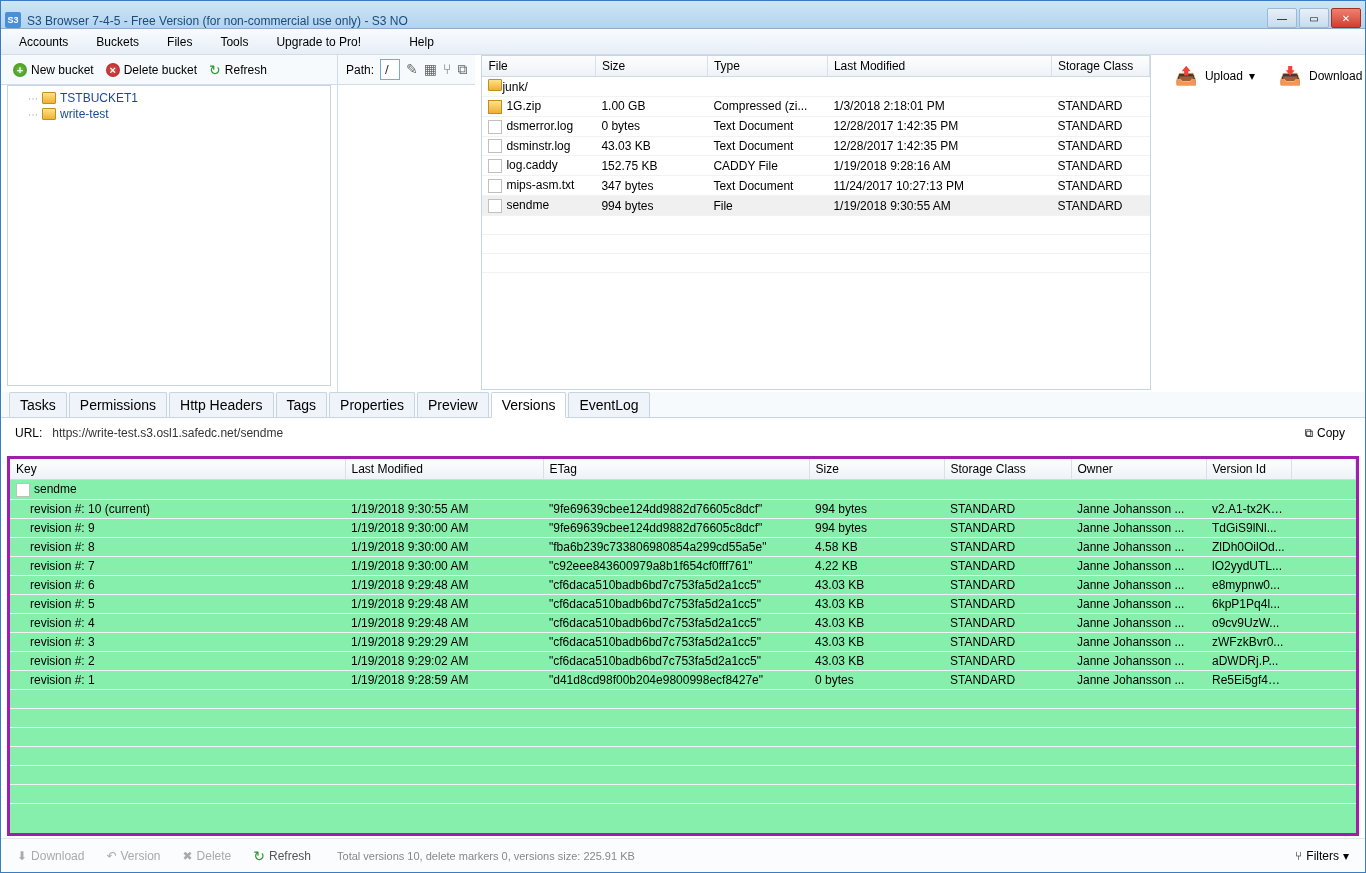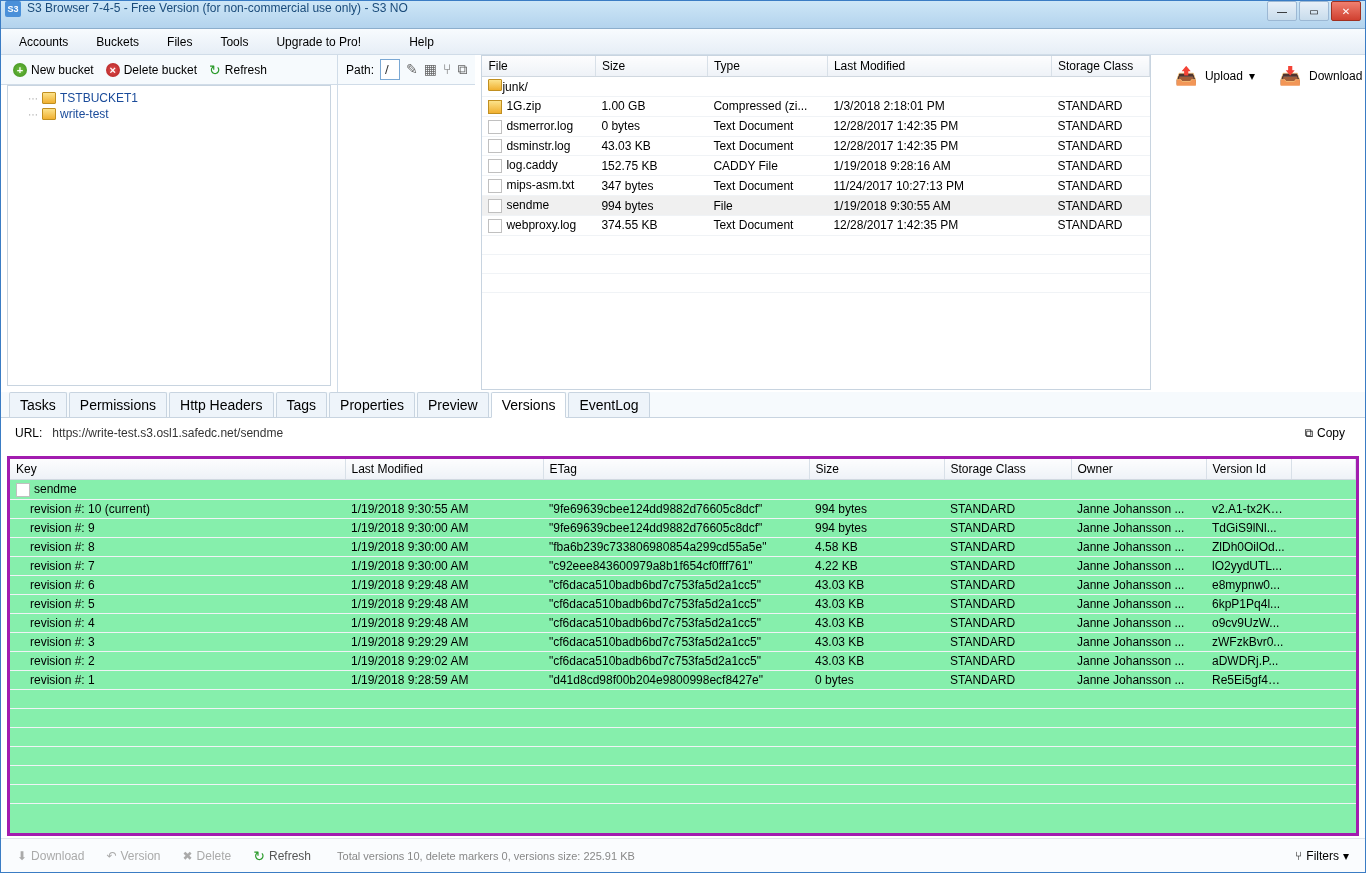--- a/index.html
+++ b/index.html
@@ -1,18 +1,18 @@
 <!DOCTYPE html>
 <html><head>
 <meta charset="utf-8">
 <style>
 * { box-sizing: border-box; margin: 0; padding: 0; }
 body { font-family: "Segoe UI", Tahoma, sans-serif; font-size: 12px; background: #fff; overflow: hidden; }
 .window { width: 1366px; height: 873px; border: 1px solid #3a7cc4; display: flex; flex-direction: column; background: #fff; }
-.titlebar { height: 28px; background: linear-gradient(#cde6f7, #b3d3ed); display: flex; align-items: flex-start; padding: 0 4px; border-bottom: 1px solid #8caecc; }
+.titlebar { height: 28px; background: linear-gradient(#cde6f7, #b3d3ed); display: flex; align-items: flex-end; padding: 0 4px; border-bottom: 1px solid #8caecc; }
 .titlebar-icon { width: 16px; height: 16px; background: #4a90d9; border-radius: 2px; margin-right: 6px; display: flex; align-items: center; justify-content: center; color: #fff; font-size: 9px; font-weight: bold; }
 .titlebar-text { flex: 1; color: #1a4b7a; font-size: 12px; }
 .win-controls { display: flex; gap: 2px; }
 .win-btn { width: 30px; height: 20px; border: 1px solid #9cb8d4; background: linear-gradient(#e8f0f8,#c8dcec); display: flex; align-items: center; justify-content: center; font-size: 10px; cursor: pointer; border-radius: 2px; }
 .win-btn.close { background: linear-gradient(#f08070,#d04030); color: #fff; border-color: #a03020; }
 .menubar { height: 26px; background: linear-gradient(#f8fbfe,#e6eef6); display: flex; align-items: center; padding: 0 8px; border-bottom: 1px solid #d0dce8; gap: 8px; }
 .menu-item { padding: 8px 10px; cursor: pointer; }
 .toolbar-buckets { height: 30px; display: flex; align-items: center; padding: 0 6px; border-bottom: 1px solid #d0dce8; background: #f6fafd; }
 .tb-btn { display: flex; align-items: center; gap: 4px; padding: 3px 6px; cursor: pointer; }
 .icon-sq { width: 14px; height: 14px; display: inline-block; }
@@ -208,28 +208,20 @@
                 </tr>
                 <tr class="selected">
                   <td><span class="file-icon"></span>sendme</td>
                   <td>994 bytes</td>
                   <td>File</td>
                   <td>1/19/2018 9:30:55 AM</td>
                   <td>STANDARD</td>
                   <td></td>
                 </tr>
                 <tr>
-                  <td><span class="file-icon"></span>webproxy.log</td>
-                  <td>374.55 KB</td>
-                  <td>Text Document</td>
-                  <td>12/28/2017 1:42:35 PM</td>
-                  <td>STANDARD</td>
-                  <td></td>
-                </tr>
-                <tr>
                   <td>&nbsp;</td>
                   <td></td>
                   <td></td>
                   <td></td>
                   <td></td>
                   <td></td>
                 </tr>
                 <tr>
                   <td>&nbsp;</td>
                   <td></td>

